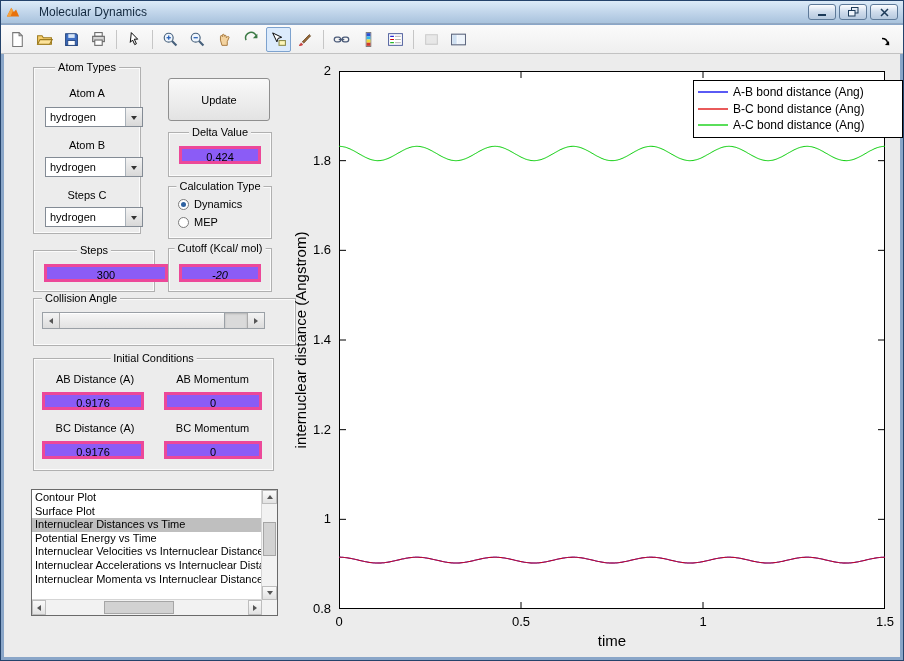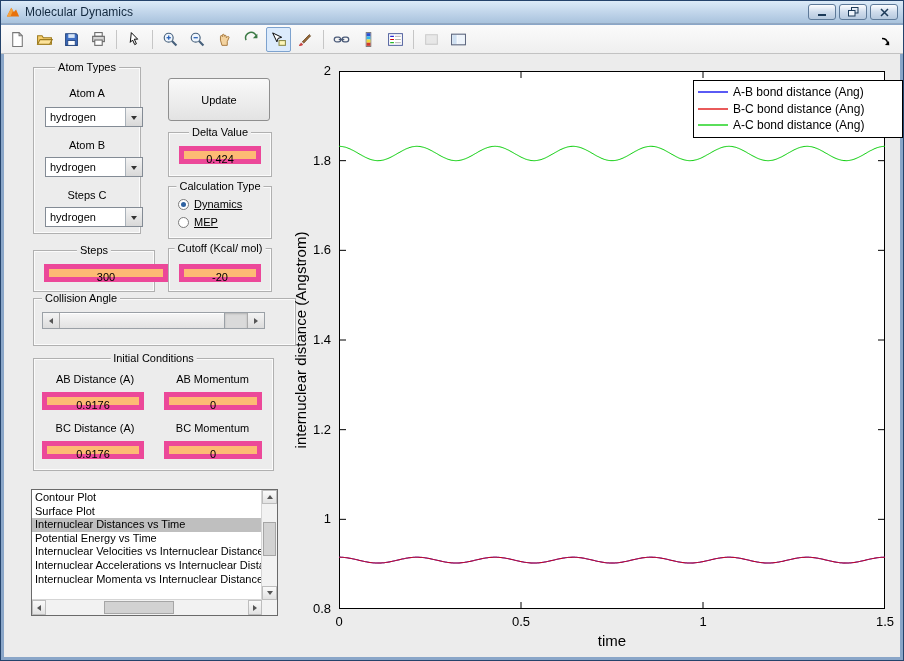--- a/index.html
+++ b/index.html
@@ -2,21 +2,21 @@
 <html><head>
 <meta charset="utf-8">
 <style>
   html,body{margin:0;padding:0;background:#fff;}
   body{font-family:"Liberation Sans","DejaVu Sans",sans-serif;color:#000;}
   .window{position:relative;width:904px;height:661px;overflow:hidden;box-sizing:border-box;
           background:#8aa6c8;border:1px solid #24436b;}
   
   .titlebar{position:absolute;left:0;top:0;right:0;height:23px;box-sizing:border-box;
             background:linear-gradient(#dcebf8,#bdd2e8 60%,#a9c3dd);
-            display:flex;align-items:center;padding:0 5px;gap:5px;border-bottom:1px solid #93a9c2;}
+            display:flex;align-items:center;padding:0 5px;gap:19px;border-bottom:1px solid #93a9c2;}
   .title{font-size:12px;color:#13293f;}
   .winbtns{margin-left:auto;display:flex;gap:3px;}
   .wbtn{width:28px;height:16px;border:1px solid #5e7a99;border-radius:3px;box-sizing:border-box;
         background:linear-gradient(#fdfeff,#cfdcec 50%,#b6c9de);
         display:flex;align-items:center;justify-content:center;}
   
   .toolbar{position:absolute;left:0;top:24px;right:0;height:29px;box-sizing:border-box;
            background:linear-gradient(#fbfbfb,#efefef);border-bottom:1px solid #c2c2c2;
            display:flex;align-items:center;padding:0 4px;gap:2px;}
   .tool{width:23px;height:23px;display:flex;align-items:center;justify-content:center;
@@ -28,30 +28,30 @@
   
   .client{position:absolute;left:3px;top:53px;right:3px;bottom:3px;background:#ececec;}
   
   .panel{position:absolute;border:1px solid #b0b0b0;box-shadow:inset 0 0 0 1px #fbfbfb;
          background:#ececec;box-sizing:border-box;}
   .ptitle{position:absolute;top:-7px;left:50%;transform:translateX(-50%);background:#ececec;
           padding:0 3px;font-size:11px;line-height:12px;white-space:nowrap;}
   .ptitle.left{left:8px;transform:none;}
   .plabel{position:absolute;font-size:11px;line-height:12px;}
   .center{text-align:center;}
-  .tfield{position:absolute;height:18px;line-height:16px;background:#fdba74;border:5px solid #ec4899;
+  .tfield{position:absolute;height:18px;line-height:16px;background:#8b5cf6;border:3px solid #ec4899;
           font-size:11px;text-align:center;box-sizing:border-box;}
   .combo{position:absolute;height:20px;background:#fff;border:1px solid #838b95;display:flex;box-sizing:border-box;}
   .combo-val{flex:1;font-size:11px;padding:3px 0 0 4px;overflow:hidden;white-space:nowrap;}
   .combo-btn{width:16px;border-left:1px solid #aab2ba;background:linear-gradient(#f3f3f3,#d8d8d8);
              display:flex;align-items:center;justify-content:center;}
   .tri-down{width:0;height:0;border:3.5px solid transparent;border-top:4.5px solid #333;margin-top:4px;}
   .button{position:absolute;background:linear-gradient(#f9f9f9,#e3e3e3);border:1px solid #8f8f8f;
           border-radius:3px;font-size:11px;display:flex;align-items:center;justify-content:center;box-sizing:border-box;}
-  .radio{display:flex;align-items:center;gap:5px;font-size:11px;height:14px;margin-bottom:4px;text-decoration:underline;}
+  .radio{display:flex;align-items:center;gap:5px;font-size:11px;height:14px;margin-bottom:4px;}
   .rdot{width:11px;height:11px;border-radius:50%;border:1px solid #7b7b7b;background:#fff;
         box-sizing:border-box;position:relative;flex:0 0 auto;}
   .rdot.on::after{content:"";position:absolute;left:2px;top:2px;width:5px;height:5px;border-radius:50%;background:#2f62a1;}
   
   .slider{position:absolute;height:17px;display:flex;border:1px solid #9aa0a6;background:#e6e6e6;box-sizing:border-box;}
   .sl-btn{width:16px;display:flex;align-items:center;justify-content:center;background:linear-gradient(#f4f4f4,#dcdcdc);}
   .sl-btn.left{border-right:1px solid #aaa;}
   .sl-btn.right{border-left:1px solid #aaa;}
   .sl-thumb{width:164px;background:linear-gradient(#f7f7f7,#e2e2e2);border-right:1px solid #9aa0a6;box-shadow:inset 0 1px 0 #fff;}
   .sl-trough{flex:1;background:#dadada;box-shadow:inset 0 1px 2px rgba(0,0,0,.18);}
@@ -289,21 +289,21 @@
       </div>
   </div>
 
   <div class="panel" style="left:32px;top:249px;width:122px;height:42px;">
     <span class="ptitle">Steps</span>
     <div class="tfield" style="left:10px;top:13px;width:124px;">300</div>
   </div>
 
   <div class="panel" style="left:167px;top:247px;width:104px;height:44px;">
     <span class="ptitle">Cutoff (Kcal/ mol)</span>
-    <div class="tfield" style="left:10px;top:15px;width:82px;">-20</div>
+    <div class="tfield" style="left:10px;top:15px;width:82px;font-style:italic;">-20</div>
   </div>
 
   <div class="panel" style="left:32px;top:297px;width:263px;height:48px;">
     <span class="ptitle left">Collision Angle</span>
     <div class="slider" style="left:8px;top:13px;width:223px;">
       <div class="sl-btn left">
           <span class="t-left"></span>
         </div>
       <div class="sl-thumb"></div>
       <div class="sl-trough"></div>

